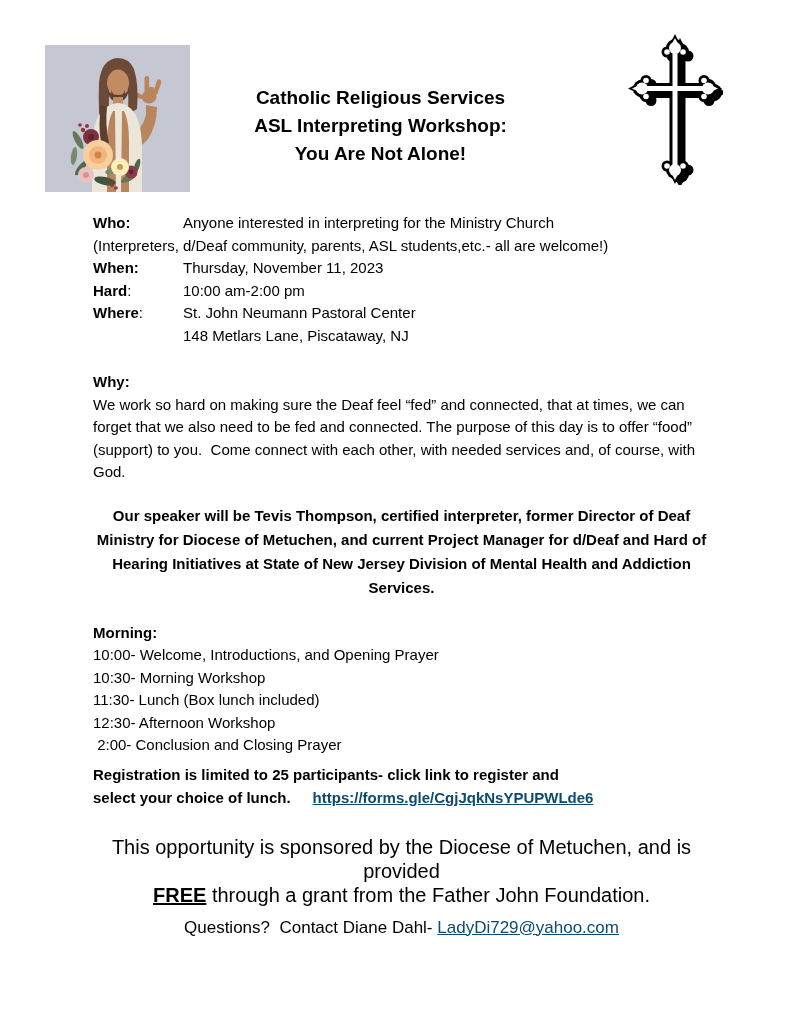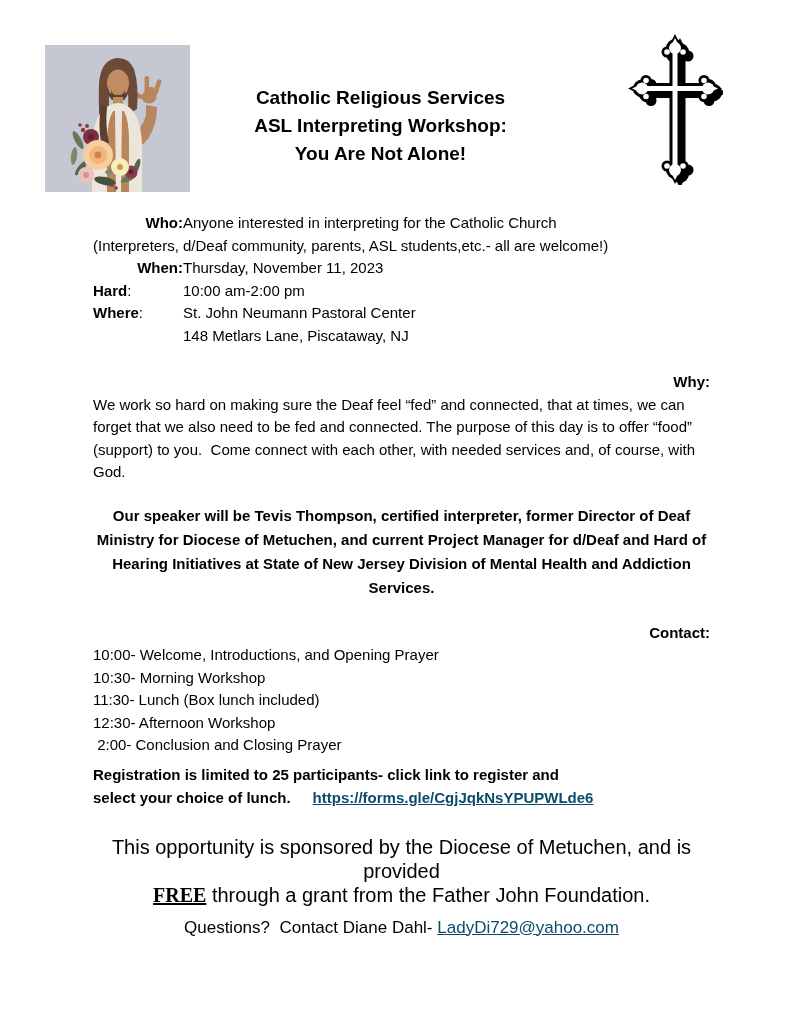--- a/index.html
+++ b/index.html
@@ -6,33 +6,33 @@
   body{background:#ffffff;font-family:"Liberation Sans","DejaVu Sans",sans-serif;color:#000;}
   .page{position:relative;width:731px;height:1024px;background:#ffffff;overflow:hidden;}
 
   .jesus{position:absolute;left:45px;top:45px;width:145px;height:147px;}
   .title{position:absolute;left:30px;right:0;top:84px;text-align:center;font-weight:700;font-size:19px;line-height:28px;}
   .cross{position:absolute;left:627px;top:33px;width:96px;height:152px;}
 
   .content{position:absolute;left:93px;top:212px;width:617px;font-size:15px;line-height:22.5px;}
   .line{white-space:pre-wrap;}
   .lbl{display:inline-block;width:90px;}
-  .b{font-weight:700;text-align:right;}
+  .b{font-weight:700;}
   .indent{padding-left:90px;}
   .pre{white-space:pre-wrap;}
 
   .why{margin-top:24px;}
   .speaker{margin-top:20px;line-height:24px;font-weight:700;text-align:center;}
   .schedule{margin-top:22px;}
   .registration{margin-top:6px;font-weight:700;line-height:23px;}
   .reg-link{margin-left:22px;}
   a.link{color:#0c4a6e;text-decoration:underline;cursor:pointer;}
   a.link.b{font-weight:700;}
   .sponsor{margin-top:26px;text-align:center;font-size:20px;line-height:24px;}
-  .free{font-weight:700;text-decoration:underline;font-family:Liberation Serif, serif;}
+  .free{font-weight:700;text-decoration:underline;}
   .contact{margin-top:10px;text-align:center;font-size:17px;}
 </style>
 </head>
 <body>
 
 <div class="page">
 
   <div class="jesus">
     <svg viewBox="0 0 145 147" width="145" height="147">
       <rect width="145" height="147" fill="#c5c8d2"></rect>
@@ -158,37 +158,37 @@
           <circle cx="77" cy="47.5" r="2.8"></circle>
           <circle cx="77" cy="63.5" r="2.8"></circle>
           <polygon points="91,55.5 80.5,50.5 80.5,60.5"></polygon>
       </g>
     </svg>
   </div>
 
   <div class="content">
 
     <div class="details">
-      <div class="line"><span class="lbl b">Who:</span><span>Anyone interested in interpreting for the Catholic Church</span></div>
+      <div class="line"><span class="lbl b">Who:</span><span>Anyone interested in interpreting for the Ministry Church</span></div>
       <div class="line">(Interpreters, d/Deaf community, parents, ASL students,etc.- all are welcome!)</div>
       <div class="line"><span class="lbl b">When:</span><span>Thursday, November 11, 2023</span></div>
       <div class="line"><span class="lbl"><span class="b">Hard</span><span>:</span></span><span>10:00 am-2:00 pm</span></div>
       <div class="line"><span class="lbl"><span class="b">Where</span><span>:</span></span><span>St. John Neumann Pastoral Center</span></div>
       <div class="line indent">148 Metlars Lane, Piscataway, NJ</div>
     </div>
 
     <div class="why">
       <div class="b">Why:</div>
       <div class="pre">We work so hard on making sure the Deaf feel “fed” and connected, that at times, we can forget that we also need to be fed and connected. The purpose of this day is to offer “food” (support) to you.  Come connect with each other, with needed services and, of course, with God.</div>
     </div>
 
     <div class="speaker pre">Our speaker will be Tevis Thompson, certified interpreter, former Director of Deaf Ministry for Diocese of Metuchen, and current Project Manager for d/Deaf and Hard of Hearing Initiatives at State of New Jersey Division of Mental Health and Addiction Services.</div>
 
     <div class="schedule">
-      <div class="b">Contact:</div>
+      <div class="b">Morning:</div>
       <div class="pre">10:00- Welcome, Introductions, and Opening Prayer</div>
       <div class="pre">10:30- Morning Workshop</div>
       <div class="pre">11:30- Lunch (Box lunch included)</div>
       <div class="pre">12:30- Afternoon Workshop</div>
       <div class="pre"> 2:00- Conclusion and Closing Prayer</div>
     </div>
 
     <div class="registration">
       <div>Registration is limited to 25 participants- click link to register and</div>
       <div><span>select your choice of lunch.</span><a class="link b reg-link" href="#">https://forms.gle/CgjJqkNsYPUPWLde6</a></div>

